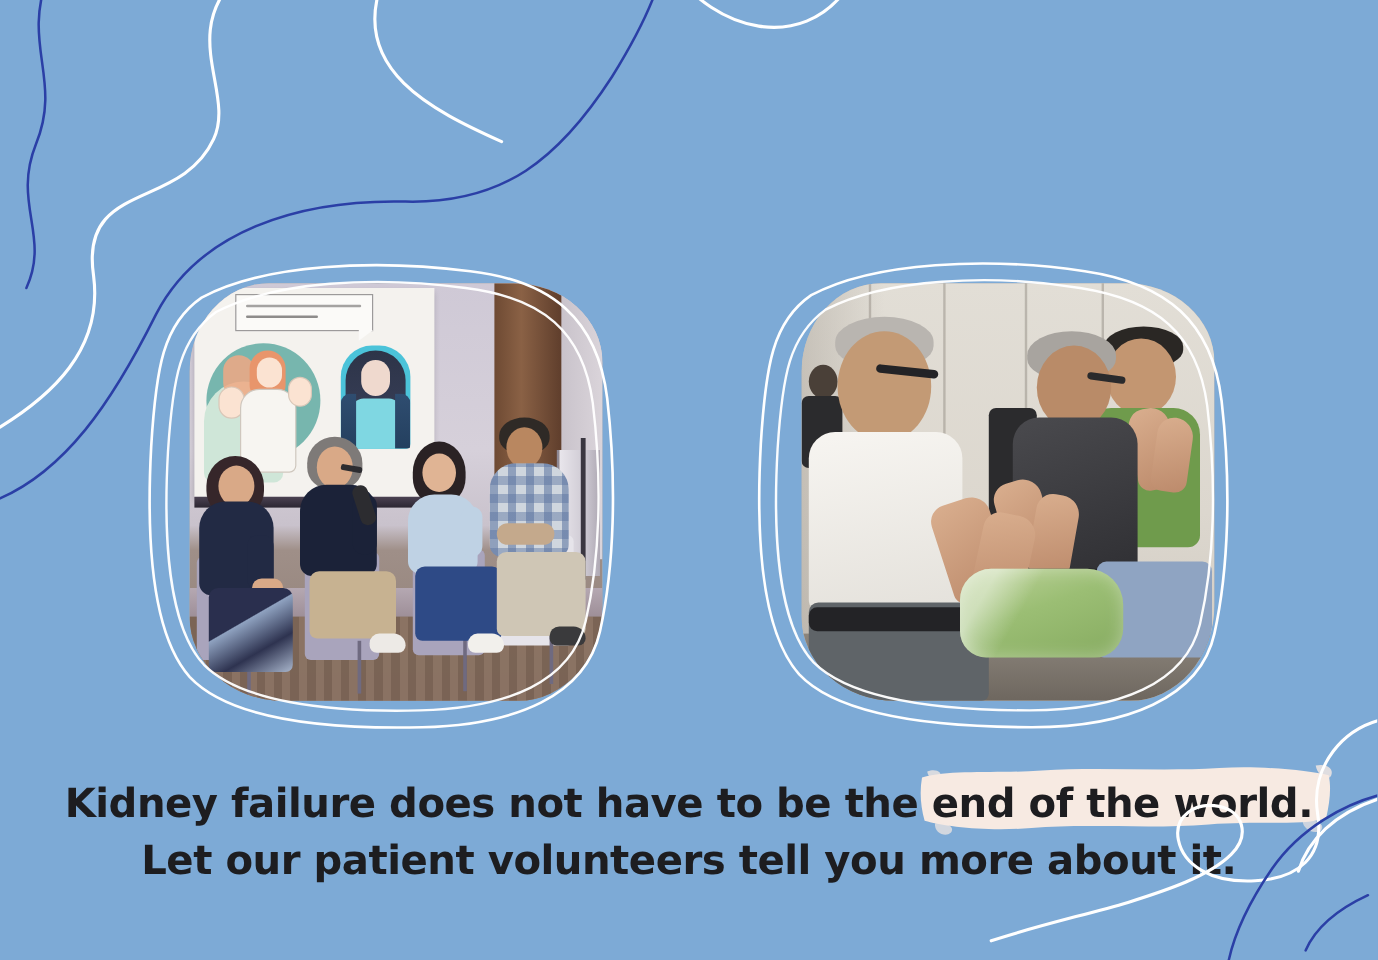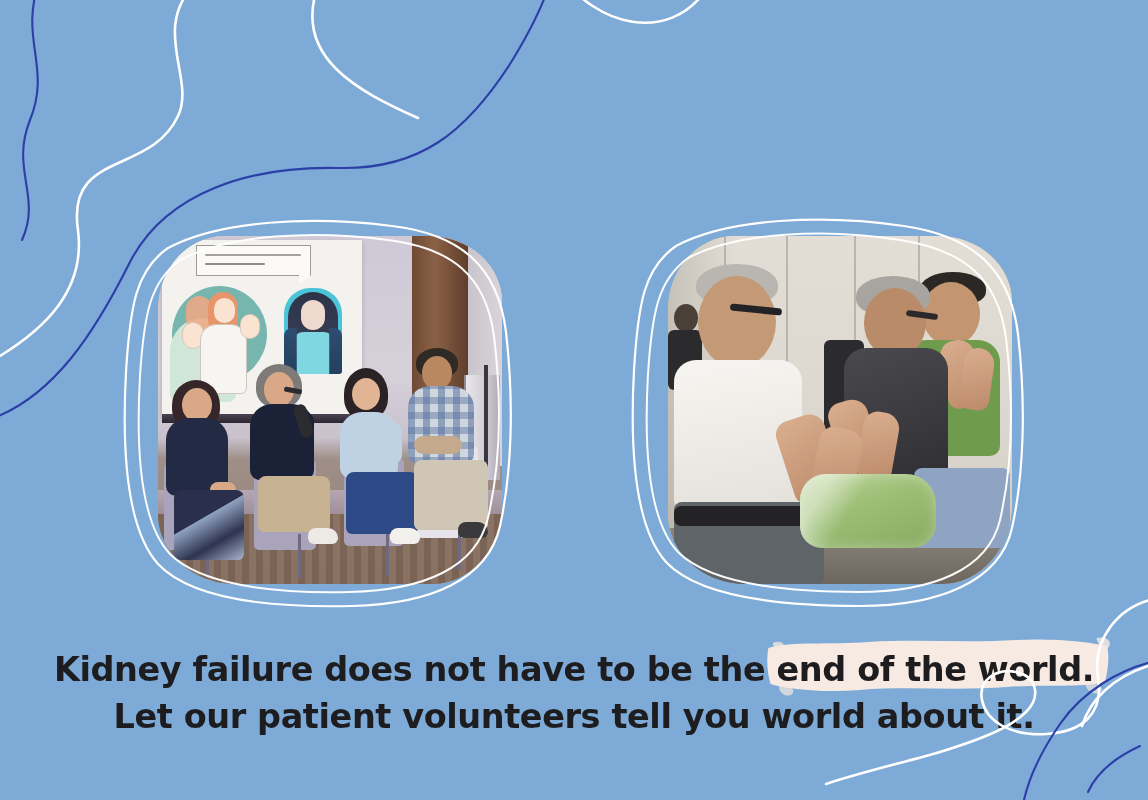--- a/index.html
+++ b/index.html
@@ -481,21 +481,21 @@
       <span>Kidney failure does not have to be the </span><span class="hl-wrap"><svg class="brush" viewBox="0 0 320 66" preserveAspectRatio="none">
           <path d="M4,14 C26,7 60,11 96,8 C140,5 188,9 232,6 C266,4 300,8 316,12
                    C318,22 317,34 314,48 C296,54 262,50 224,53 C178,57 130,52 88,56
                    C54,59 22,55 6,50 C3,38 2,26 4,14 Z" fill="#F7EAE2"></path>
           <path d="M8,9 C14,6 20,9 18,14 C16,18 9,16 8,9 Z" fill="#F7EAE2" opacity=".75"></path>
           <path d="M306,4 C314,2 320,6 318,12 C316,17 308,14 306,4 Z" fill="#F7EAE2" opacity=".8"></path>
           <path d="M14,52 C22,50 30,55 26,60 C22,64 13,60 14,52 Z" fill="#F7EAE2" opacity=".7"></path>
           <path d="M296,50 C306,48 314,53 310,58 C305,62 296,57 296,50 Z" fill="#F7EAE2" opacity=".65"></path>
         </svg><span>end of the world.</span></span>
     </div>
-    <div class="line">Let our patient volunteers tell you world about it.</div>
+    <div class="line">Let our patient volunteers tell you more about it.</div>
   </div>
 
   <svg class="doodle-layer front" viewBox="0 0 1148 800" preserveAspectRatio="none">
     <g fill="none" stroke="#FFFFFF" stroke-width="2.6" stroke-linecap="round">
       <path d="M1160,598 C1118,604 1092,640 1098,678 C1104,714 1082,732 1046,734
                C1008,736 986,720 982,700 C978,680 996,668 1016,672
                C1036,676 1042,696 1026,712 C1008,730 972,742 940,752
                C906,762 862,772 826,784"></path>
       <path d="M1148,666 C1112,678 1090,700 1082,726"></path>
     </g>

